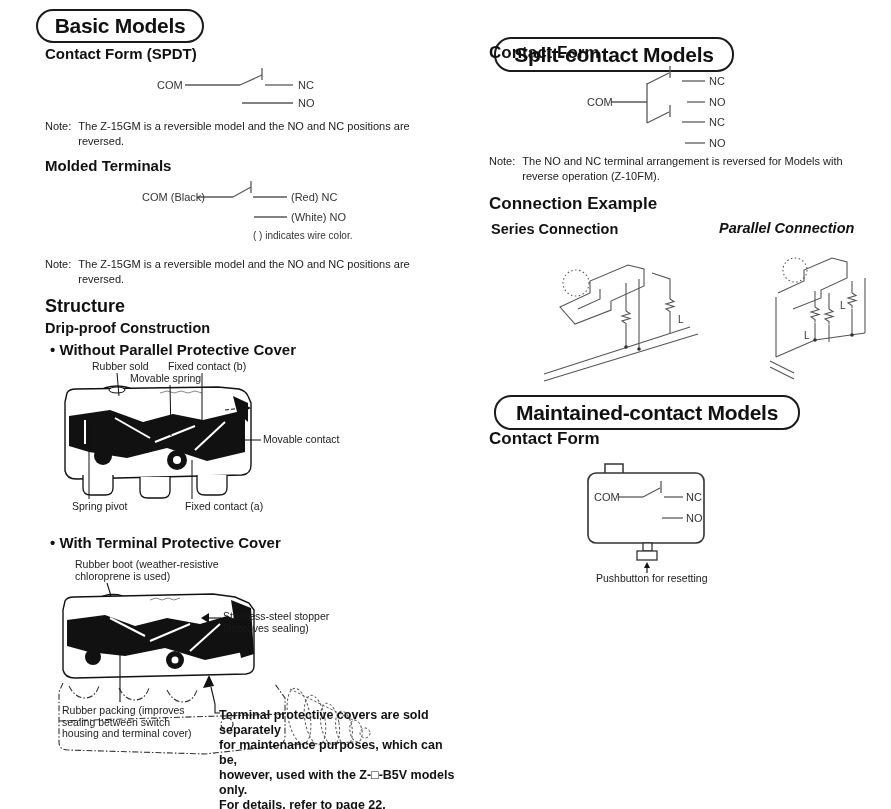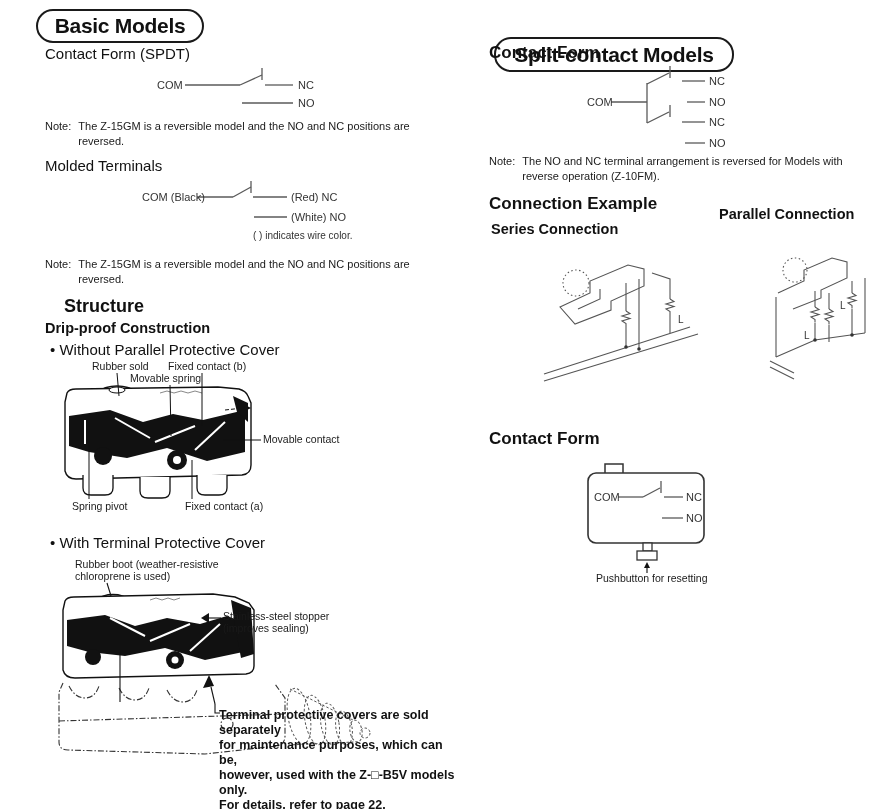--- a/index.html
+++ b/index.html
@@ -9,21 +9,21 @@
     overflow:hidden; margin:0 auto;
   }
   .abs{position:absolute;}
   .pill{
     position:absolute; display:flex; align-items:center; justify-content:center;
     border:2.5px solid #1a1a1a; border-radius:17px;
     font-weight:bold; font-size:21px; color:#111; letter-spacing:-0.3px;
     background:#fff;
   }
   .h-lg{position:absolute; font-weight:bold; font-size:17px; color:#111;}
-  .h-md{position:absolute; font-weight:normal; font-size:15px; color:#111;}
+  .h-md{position:absolute; font-weight:bold; font-size:15px; color:#111;}
   .h-sm{position:absolute; font-weight:bold; font-size:14.5px; color:#111;}
   .note{position:absolute; display:flex; font-size:11px; line-height:15px; color:#1a1a1a;}
   .note .prefix{flex:0 0 auto; margin-right:7px;}
   .note .body{white-space:pre-line;}
   .illus-label{
     position:absolute; font-size:10.5px; line-height:11.5px; color:#1a1a1a;
     white-space:pre-line;
   }
   .bold-note{
     position:absolute; font-size:12.5px; line-height:15px; font-weight:bold;
@@ -78,21 +78,21 @@
     <text class="diag-text" x="151" y="41">(White) NO</text>
     <text class="diag-cap" x="113" y="59">( ) indicates wire color.</text>
   </svg>
 
   <div class="note" style="left:45px; top:257px;">
     <span class="prefix">Note:</span>
     <span class="body">The Z-15GM is a reversible model and the NO and NC positions are
 reversed.</span>
   </div>
 
-  <div class="h-lg" style="left:45px; top:296px; font-size:18px;margin-left:19px;">Structure</div>
+  <div class="h-lg" style="left:45px; top:296px; font-size:18px;">Structure</div>
   <div class="h-sm" style="left:45px; top:320px;">Drip-proof Construction</div>
   <div class="h-md" style="left:50px; top:341px;">• Without Parallel Protective Cover</div>
 
   <div class="abs" style="left:55px; top:360px; width:390px; height:158px;">
     <svg width="390" height="158" viewBox="0 0 390 158">
       <g stroke="#111" stroke-width="1.4" fill="#fff">
         <ellipse cx="62" cy="31" rx="15" ry="5"></ellipse>
         <path d="M10,42 L12,33 Q14,29 21,29 L163,27 L184,29 Q191,31 193,36 L196,43 L196,105 Q196,114 187,115 L21,119 Q12,119 10,111 Z"></path>
       </g>
       <ellipse cx="62" cy="30" rx="8" ry="3" fill="#fff" stroke="#111"></ellipse>
@@ -176,20 +176,23 @@
         <path d="M156,131 L160,148"></path>
         <path d="M160,148 L160,157 L165,157"></path>
       </g>
       <polygon points="146,62 154,57 154,67" fill="#111"></polygon>
       <polygon points="154,119 148,132 159,130" fill="#111"></polygon>
     </svg>
     <div class="illus-label" style="left:20px; top:3px;">Rubber boot (weather-resistive
 chloroprene is used)</div>
     <div class="illus-label" style="left:168px; top:55px;">Stainless-steel stopper
 (improves sealing)</div>
+    <div class="illus-label" style="left:7px; top:149px;">Rubber packing (improves
+sealing between switch
+housing and terminal cover)</div>
     <div class="bold-note" style="left:164px; top:152px; width:240px;">Terminal protective covers are sold separately
 for maintenance purposes, which can be,
 however, used with the Z-□-B5V models only.
 For details, refer to page 22.</div>
   </div>
 
   <div class="pill" style="left:494px; top:9px; width:236px; height:31px;margin-top:28px;">
       <span>Split-contact Models</span>
     </div>
 
@@ -216,21 +219,21 @@
   </svg>
 
   <div class="note" style="left:489px; top:154px;">
     <span class="prefix">Note:</span>
     <span class="body">The NO and NC terminal arrangement is reversed for Models with
 reverse operation (Z-10FM).</span>
   </div>
 
   <div class="h-lg" style="left:489px; top:194px;">Connection Example</div>
   <div class="h-sm" style="left:491px; top:221px;">Series Connection</div>
-  <div class="h-sm" style="left:719px; top:206px;">Parallel Connection</div>
+  <div class="h-sm" style="left:719px; top:220px;font-style:italic;">Parallel Connection</div>
 
   <svg class="abs" style="left:540px; top:243px;" width="175" height="140" viewBox="0 0 175 140">
     <g stroke="#555" stroke-width="1.1" fill="none">
       <circle cx="36" cy="40" r="13" stroke-dasharray="1.5 2.5"></circle>
       <path d="M20,64 L50,50 L50,38 L88,22 L104,26 L104,43 L71,58 L71,67 L35,81 Z"></path>
       <path d="M60,46 L60,56 L38,66"></path>
       <path d="M86,40 L86,68"></path>
       <path d="M86,68 l4,2.5 l-8,2.5 l8,2.5 l-8,2.5 l4,2.5 l0,3.5"></path>
       <path d="M86,84 L86,104"></path>
       <path d="M99,36 L99,106"></path>
@@ -263,20 +266,23 @@
       <path d="M8,114 L47,97 L97,90"></path>
       <path d="M2,118 L26,130"></path>
       <path d="M2,124 L26,136"></path>
     </g>
     <circle cx="47" cy="97" r="1.8" fill="#333"></circle>
     <circle cx="84" cy="92" r="1.8" fill="#333"></circle>
     <text class="diag-cap" x="36" y="96">L</text>
     <text class="diag-cap" x="72" y="66">L</text>
   </svg>
 
+  <div class="pill" style="left:494px; top:395px; width:302px; height:31px;">
+      <span>Maintained-contact Models</span>
+    </div>
 
   <div class="h-lg" style="left:489px; top:429px;">Contact Form</div>
 
   <svg class="abs" style="left:580px; top:455px;" width="145" height="120" viewBox="0 0 145 120">
     <rect x="25" y="9" width="18" height="10" fill="#fff" stroke="#333" stroke-width="1.5"></rect>
     <rect x="8" y="18" width="116" height="70" rx="8" fill="#fff" stroke="#333" stroke-width="1.6"></rect>
     <g stroke="#5a5a5a" stroke-width="1.3" fill="none">
       <path d="M38,42 L63,42"></path>
       <path d="M63,42 L80,33"></path>
       <path d="M81,26 L81,38"></path>

